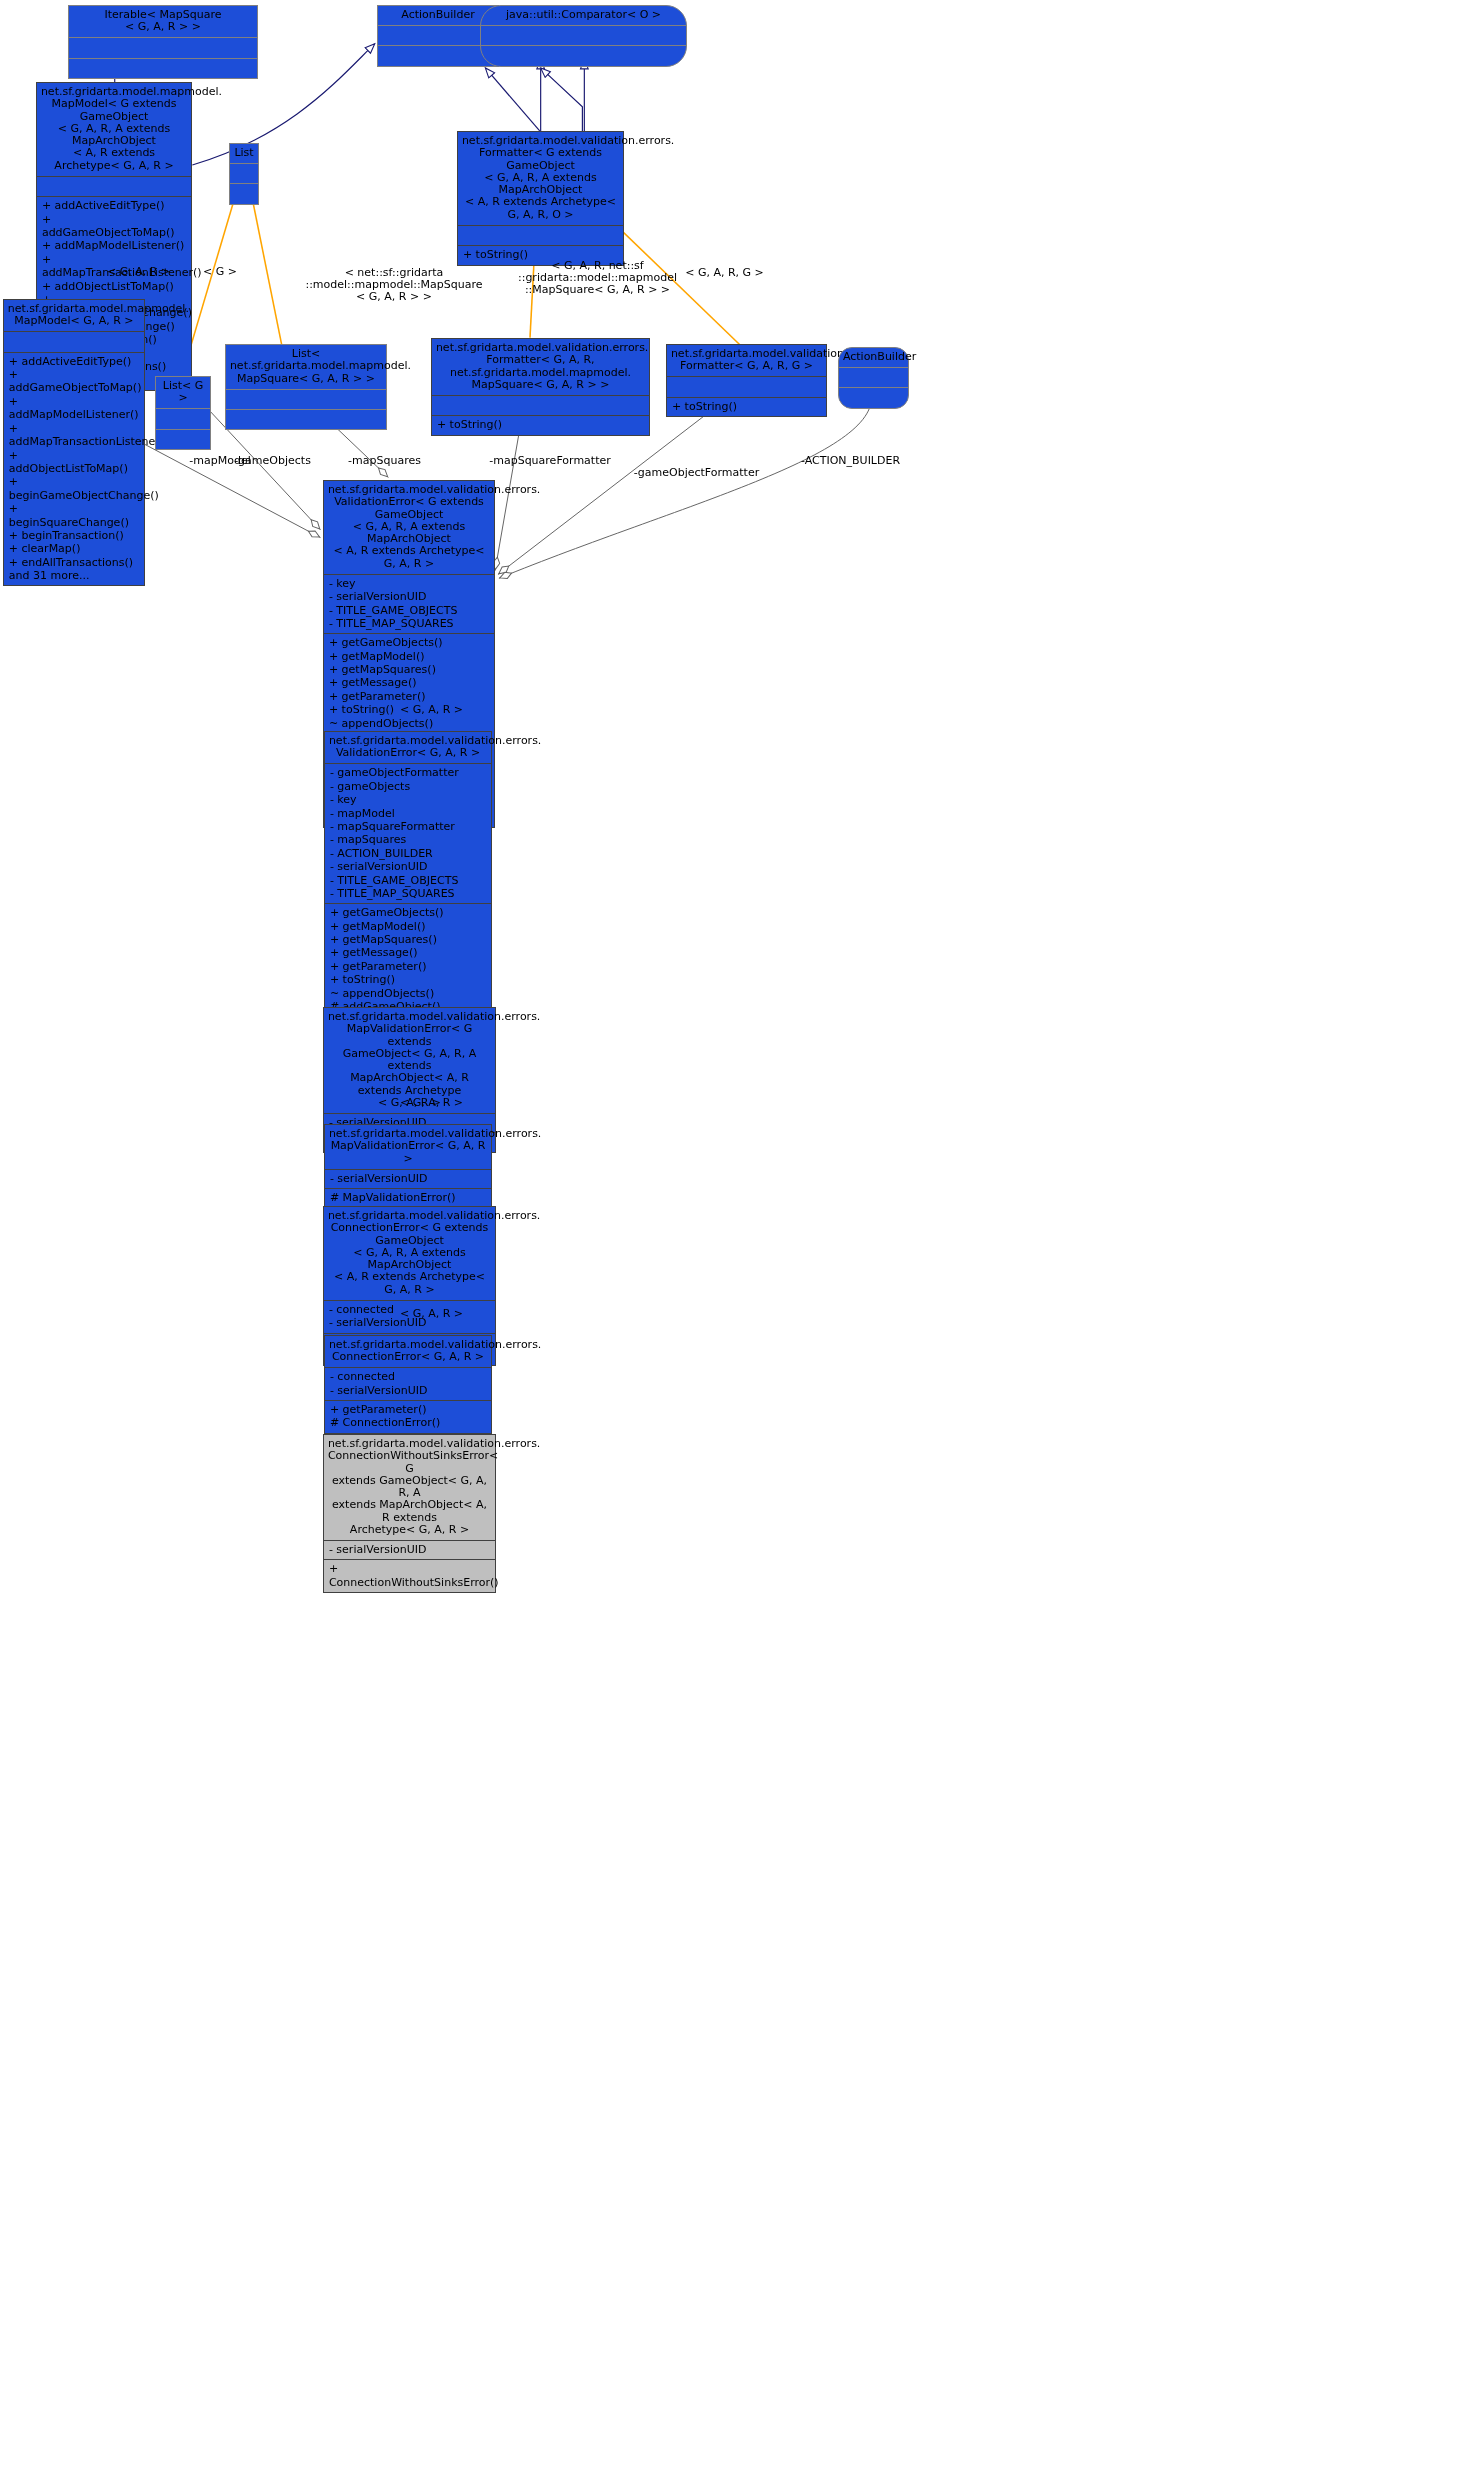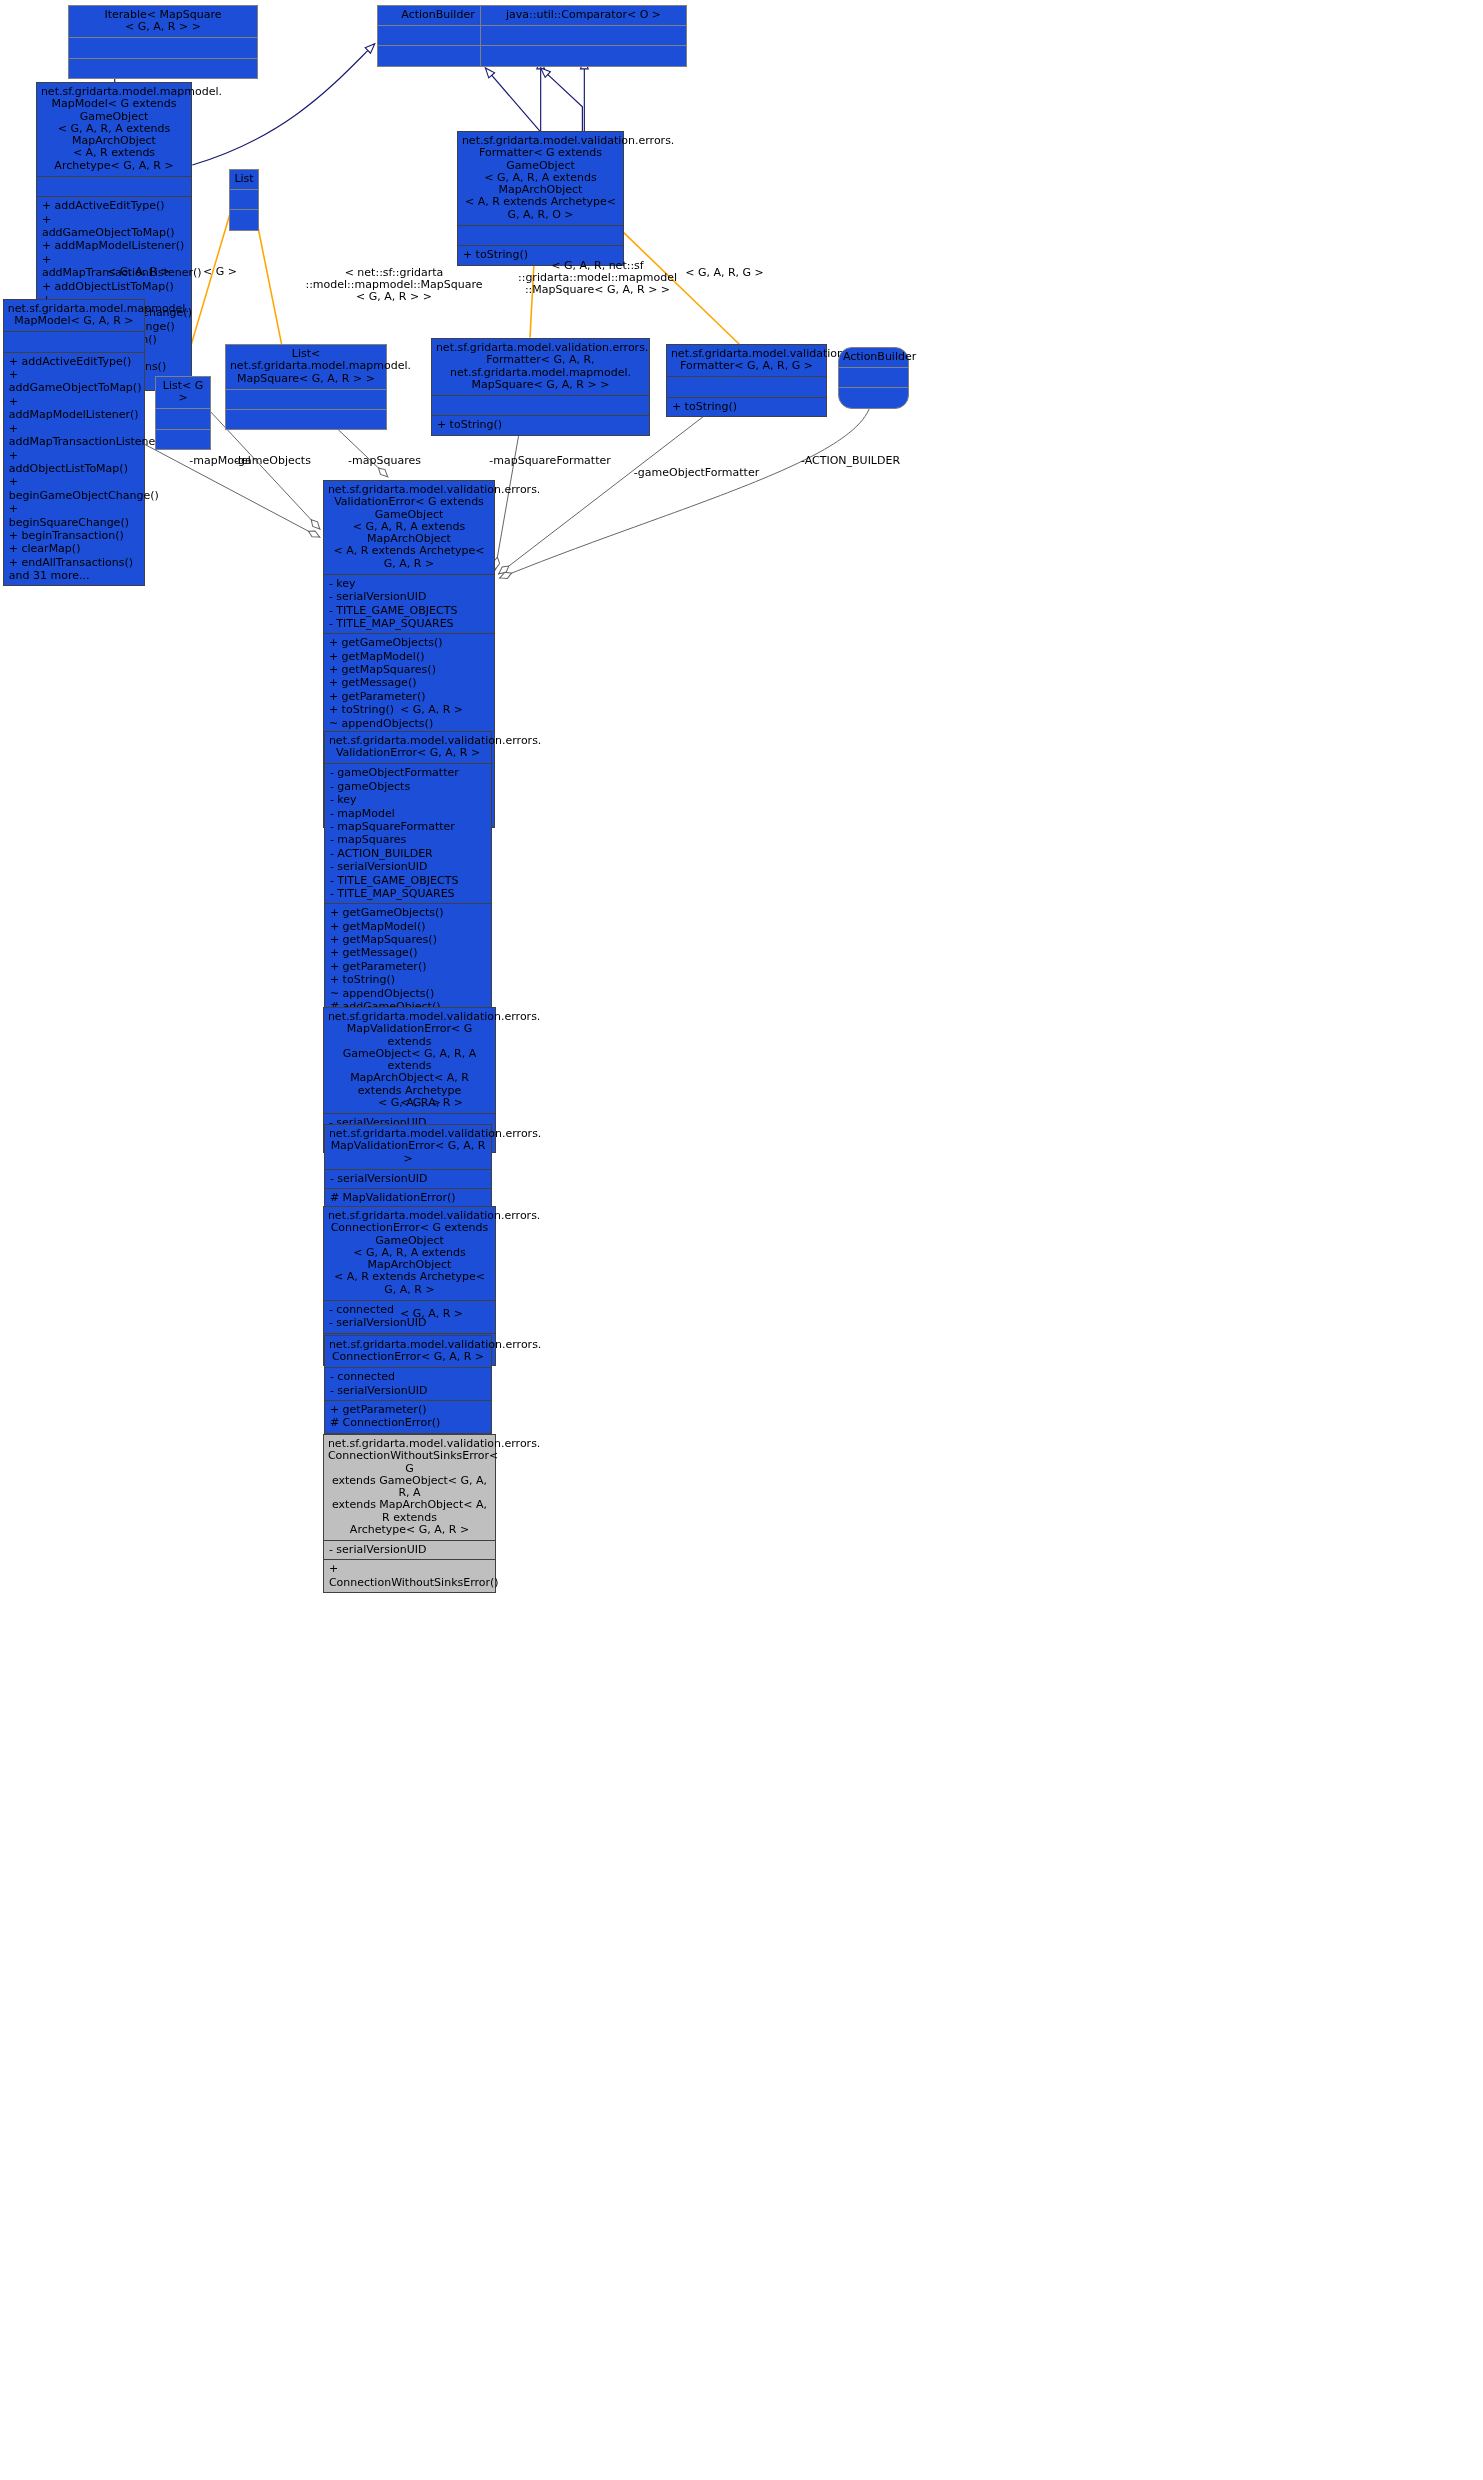--- a/index.html
+++ b/index.html
@@ -126,21 +126,21 @@
         <div class="n-sep"></div>
         <div class="n-ops n-empty"></div>
       </div>
       <div class="node" style="left: 377px; top: 4.9px; width: 122px; min-height: 51px;">
         <div class="n-title">ActionBuilder</div>
         <div class="n-sep"></div>
         <div class="n-attrs n-empty"></div>
         <div class="n-sep"></div>
         <div class="n-ops n-empty"></div>
       </div>
-      <div class="node" style="left: 480px; top: 4.9px; width: 207px; min-height: 51px;">
+      <div class="node" style="left: 480px; top: 4.9px; width: 207px; min-height: 51px; border-radius: 21px;">
         <div class="n-title">java::util::Comparator&lt; O &gt;</div>
         <div class="n-sep"></div>
         <div class="n-attrs n-empty"></div>
         <div class="n-sep"></div>
         <div class="n-ops n-empty"></div>
       </div>
       <div class="node strong" style="left: 36px; top: 82px; width: 156px; min-height: 165px;">
         <div class="n-title">net.sf.gridarta.model.mapmodel.
 MapModel&lt; G extends GameObject
 &lt; G, A, R, A extends MapArchObject
@@ -153,21 +153,21 @@
 + addMapModelListener()
 + addMapTransactionListener()
 + addObjectListToMap()
 + beginGameObjectChange()
 + beginSquareChange()
 + beginTransaction()
 + clearMap()
 + endAllTransactions()
 and 31 more...</div>
       </div>
-      <div class="node" style="left: 229px; top: 143px; width: 30px; min-height: 41px; margin-top: 26px;">
+      <div class="node" style="left: 229px; top: 143px; width: 30px; min-height: 41px;">
         <div class="n-title">List</div>
         <div class="n-sep"></div>
         <div class="n-attrs n-empty"></div>
         <div class="n-sep"></div>
         <div class="n-ops n-empty"></div>
       </div>
       <div class="node strong" style="left: 457px; top: 131px; width: 167px; min-height: 72px;">
         <div class="n-title">net.sf.gridarta.model.validation.errors.
 Formatter&lt; G extends GameObject
 &lt; G, A, R, A extends MapArchObject

